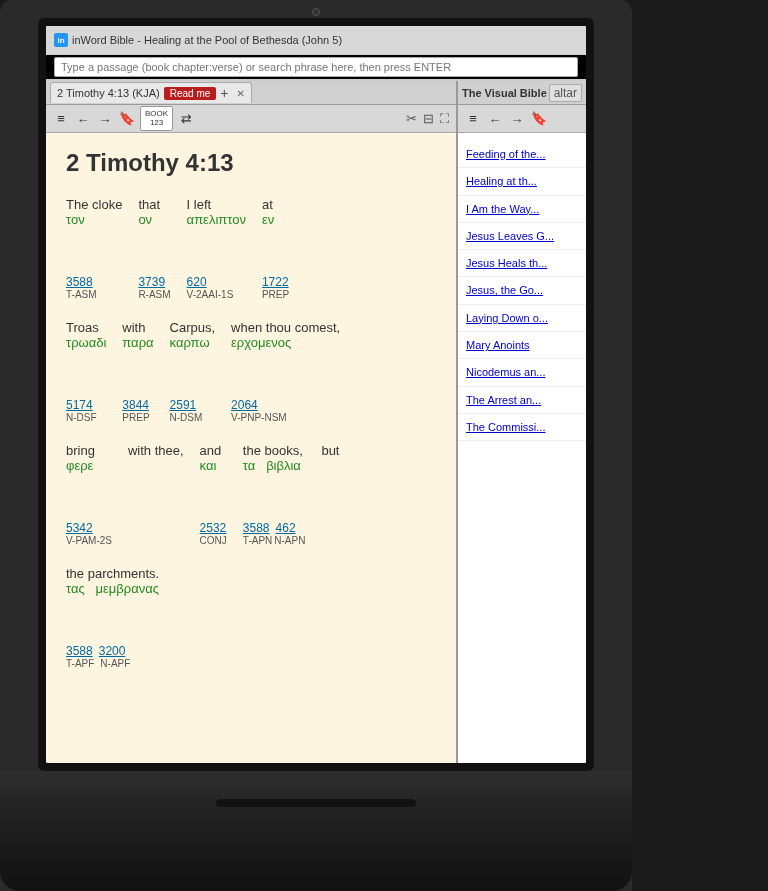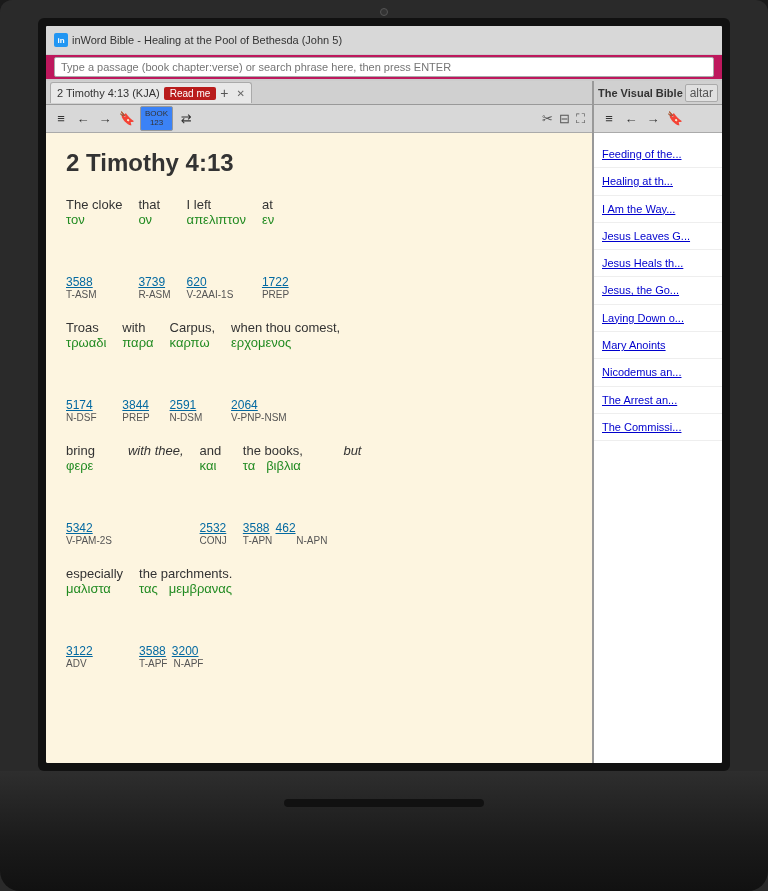--- a/index.html
+++ b/index.html
@@ -9,21 +9,21 @@
       height: 891px;
       font-family: Arial, sans-serif;
       overflow: hidden;
       position: relative;
     }
 
     
     .laptop-outer {
       position: absolute;
       top: 0; left: 0;
-      width: 768px;
+      width: 632px;
       height: 891px;
       background: #2a2a2a;
       border-radius: 12px 12px 0 0;
     }
 
     .laptop-screen-bezel {
       position: absolute;
       top: 18px;
       left: 38px;
       right: 38px;
@@ -110,21 +110,21 @@
     .browser-title-text {
       font-size: 11px;
       color: #333;
       white-space: nowrap;
       overflow: hidden;
     }
 
     .browser-address-bar {
       height: 26px;
       padding: 2px 8px;
-      background: #be185d;
+      background: #000000;
       border-top: 1px solid #ccc;
       border-bottom: 1px solid #ccc;
       display: flex;
       align-items: center;
     }
 
     .address-input {
       flex: 1;
       height: 20px;
       border: 1px solid #aaa;
@@ -219,21 +219,21 @@
       cursor: pointer;
       margin: 0 1px;
     }
 
     .toolbar-book-btn {
       display: flex;
       flex-direction: column;
       align-items: center;
       justify-content: center;
       border: 1px solid #999;
-      background: #3b82f6;
+      background: #ffffff;
       padding: 3px 4px;
       font-size: 8px;
       color: #333;
       margin: 0 2px;
       cursor: pointer;
       border-radius: 2px;
       line-height: 1.1;
     }
 
     .toolbar-spacer { flex: 1; }
@@ -278,21 +278,20 @@
       align-items: flex-start;
     }
 
     .eng-word {
       font-size: 13px;
       color: #333;
       white-space: nowrap;
     }
 
     .eng-word.italic {
-      font-style: italic;
     }
 
     .greek-word {
       font-size: 13px;
       color: #228B22;
       font-weight: 500;
     }
 
     .strongs-link {
       font-size: 12px;
@@ -500,39 +499,33 @@
                   <a class="strongs-link">2532</a>
                   <span class="parse-code">CONJ</span>
                 </div>
                 <div class="word-group">
                   <span class="eng-word">the books,</span>
                   <span class="greek-word">τα &nbsp; βιβλια</span>
                   <div style="display:flex;gap:6px">
                     <a class="strongs-link">3588</a>
                     <a class="strongs-link">462</a>
                   </div>
-                  <div style="display:flex;gap:24px">
+                  <div style="display:flex;gap:2px">
                     <span class="parse-code">T-APN</span>
                     <span class="parse-code">N-APN</span>
                   </div>
                 </div>
                 <div class="word-group">
                   <span class="eng-word italic">but</span>
                 </div>
               </div>
             </div>
 
             <div class="verse-block">
               <div class="verse-row">
-                <div class="word-group">
-                  <span class="eng-word">especially</span>
-                  <span class="greek-word">μαλιστα</span>
-                  <a class="strongs-link">3122</a>
-                  <span class="parse-code">ADV</span>
-                </div>
                 <div class="word-group">
                   <span class="eng-word">the parchments.</span>
                   <span class="greek-word">τας &nbsp; μεμβρανας</span>
                   <div style="display:flex;gap:6px">
                     <a class="strongs-link">3588</a>
                     <a class="strongs-link">3200</a>
                   </div>
                   <div style="display:flex;gap:6px">
                     <span class="parse-code">T-APF</span>
                     <span class="parse-code">N-APF</span>

